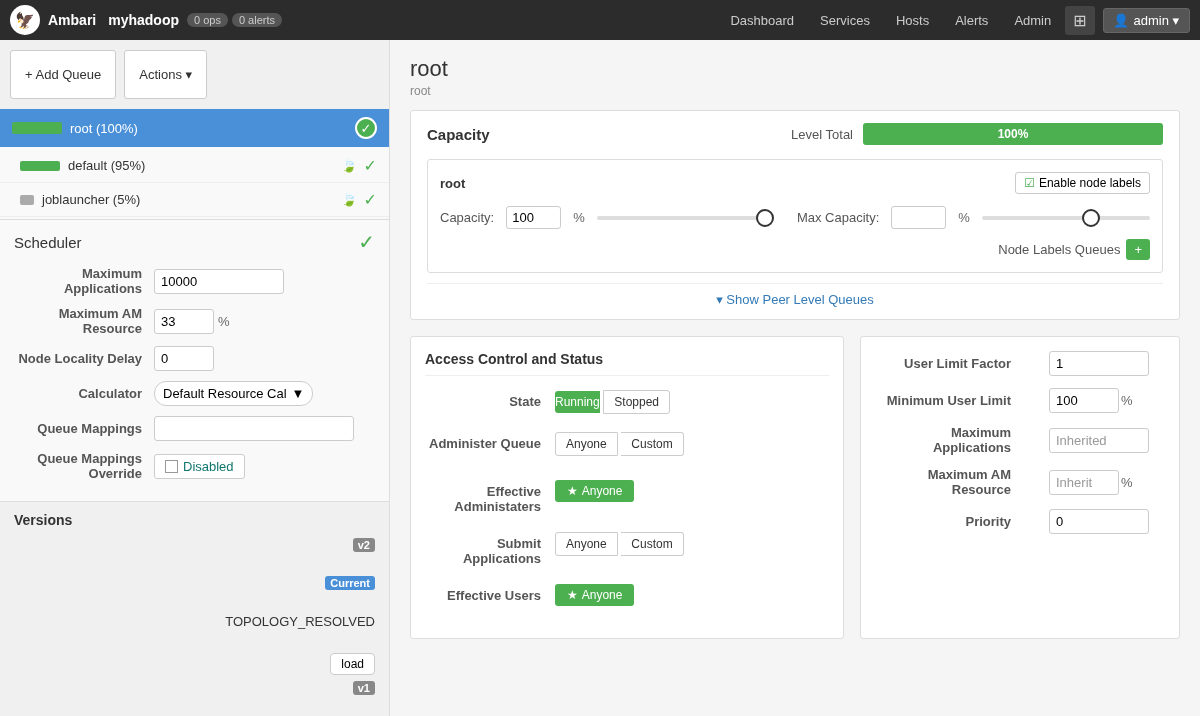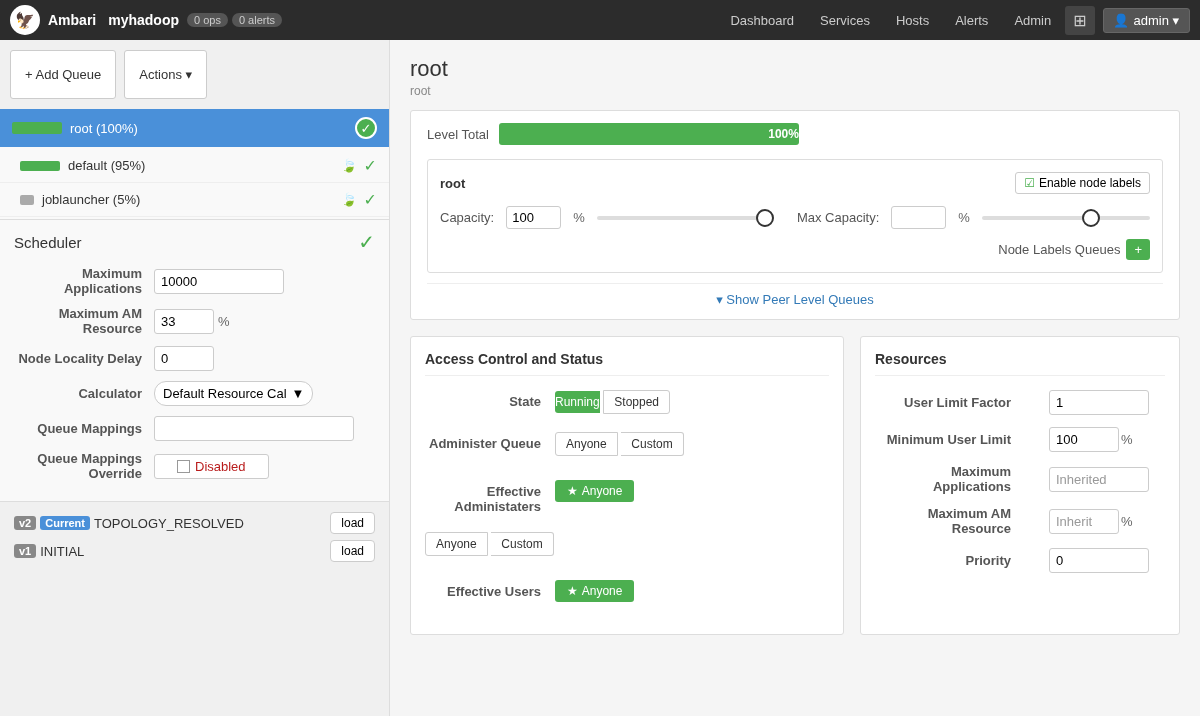--- a/index.html
+++ b/index.html
@@ -81,27 +81,27 @@
     .form-label { width: 140px; text-align: right; padding-right: 12px; font-size: 13px; color: #555; font-weight: bold; }
     .form-input { border: 1px solid #ccc; padding: 4px 6px; border-radius: 3px; font-size: 13px; }
     .form-input-sm { width: 60px; }
     .form-input-md { width: 130px; }
     .form-input-lg { width: 200px; }
     .pct-label { margin-left: 4px; color: #666; }
     .dropdown-btn {
       border: 1px solid #ccc; padding: 4px 8px; border-radius: 12px; background: #fff; cursor: pointer; font-size: 13px; display: flex; align-items: center; gap: 5px;
     }
     .disabled-badge {
-      border: 1px solid #ccc; background: #fff; padding: 4px 22px; border-radius: 3px; font-size: 13px; color: #b91c1c; display: flex; align-items: center; gap: 5px;
+      border: 1px solid #ccc; background: #fff; padding: 4px 10px; border-radius: 3px; font-size: 13px; color: #0f766e; display: flex; align-items: center; gap: 5px;
     }
 
     
     .versions-section { padding: 10px 14px; border-top: 1px solid #ddd; }
     .versions-title { font-size: 14px; font-weight: bold; margin-bottom: 10px; }
-    .version-row { display: flex; align-items: center; margin-bottom: 6px; gap: 4px; }
+    .version-row { display: flex; align-items: flex-end; margin-bottom: 6px; gap: 24px; flex-direction: column; }
     .v-badge-current { background: #4a90d9; color: #fff; padding: 1px 5px; border-radius: 3px; font-size: 11px; font-weight: bold; }
     .v-badge-old { background: #888; color: #fff; padding: 1px 5px; border-radius: 3px; font-size: 11px; font-weight: bold; }
     .v-name { flex: 1; font-size: 13px; }
     .load-btn { border: 1px solid #ccc; background: #fff; padding: 3px 10px; border-radius: 4px; cursor: pointer; font-size: 12px; }
 
     
     .main-content { flex: 1; overflow-y: auto; padding: 16px 20px; }
     .page-title { font-size: 22px; font-weight: normal; margin-bottom: 2px; }
     .breadcrumb { color: #888; font-size: 12px; margin-bottom: 12px; }
 
@@ -255,43 +255,45 @@
       <div class="form-row">
         <span class="form-label">Queue Mappings Override</span>
         <div class="disabled-badge">
           <span style="width:13px;height:13px;border:1px solid #999;display:inline-block;"></span>
           <span>Disabled</span>
         </div>
       </div>
     </div>
 
     <div class="versions-section">
+      <div class="versions-title">Versions</div>
       <div class="version-row">
         <span class="v-badge-old">v2</span>
         <span class="v-badge-current">Current</span>
         <span class="v-name">TOPOLOGY_RESOLVED</span>
         <button class="load-btn">load</button>
       </div>
       <div class="version-row">
         <span class="v-badge-old">v1</span>
         <span class="v-name">INITIAL</span>
         <button class="load-btn">load</button>
       </div>
     </div>
   </div>
 
   <div class="main-content">
     <h1 class="page-title">root</h1>
     <div class="breadcrumb">root</div>
 
     <div class="capacity-panel">
       <div class="capacity-header">
+        <span class="capacity-title">Capacity</span>
         <span class="level-total-label">Level Total</span>
         <div class="progress-bar-container">
-          <div class="progress-bar-fill" style="width:100%;justify-content:flex-end;">
+          <div class="progress-bar-fill" style="width:100%;">
             <span>100%</span>
           </div>
         </div>
       </div>
 
       <div class="root-queue-section">
         <div class="root-queue-header">
           <span class="root-queue-label">root</span>
           <button class="enable-node-btn">
             <span style="color:#4caf50;">☑</span>
@@ -354,41 +356,41 @@
           <span class="access-label">Effective Administaters</span>
           <div class="access-value">
             <button class="green-anyone-btn">
               <span>★</span>
               <span>Anyone</span>
             </button>
           </div>
         </div>
 
         <div class="access-row">
+          <span class="access-label">Submit Applications</span>
           <div class="access-value">
             <div style="margin-bottom:6px;">
               <button class="btn-anyone">Anyone</button>
               <button class="btn-custom">Custom</button>
             </div>
           </div>
         </div>
 
         <div class="access-row">
           <span class="access-label">Effective Users</span>
           <div class="access-value">
             <button class="green-anyone-btn">
               <span>★</span>
               <span>Anyone</span>
             </button>
           </div>
         </div>
       </div>
 
       <div class="resources-panel">
-        <div class="resources-title">Resources</div>
 
         <div class="res-row">
           <span class="res-label">User Limit Factor</span>
           <input type="text" class="res-input" value="1" style="">
         </div>
 
         <div class="res-row">
           <span class="res-label">Minimum User Limit</span>
           <div class="res-row-inline">
             <input type="text" class="res-input" style="width: 70px;" value="100">

